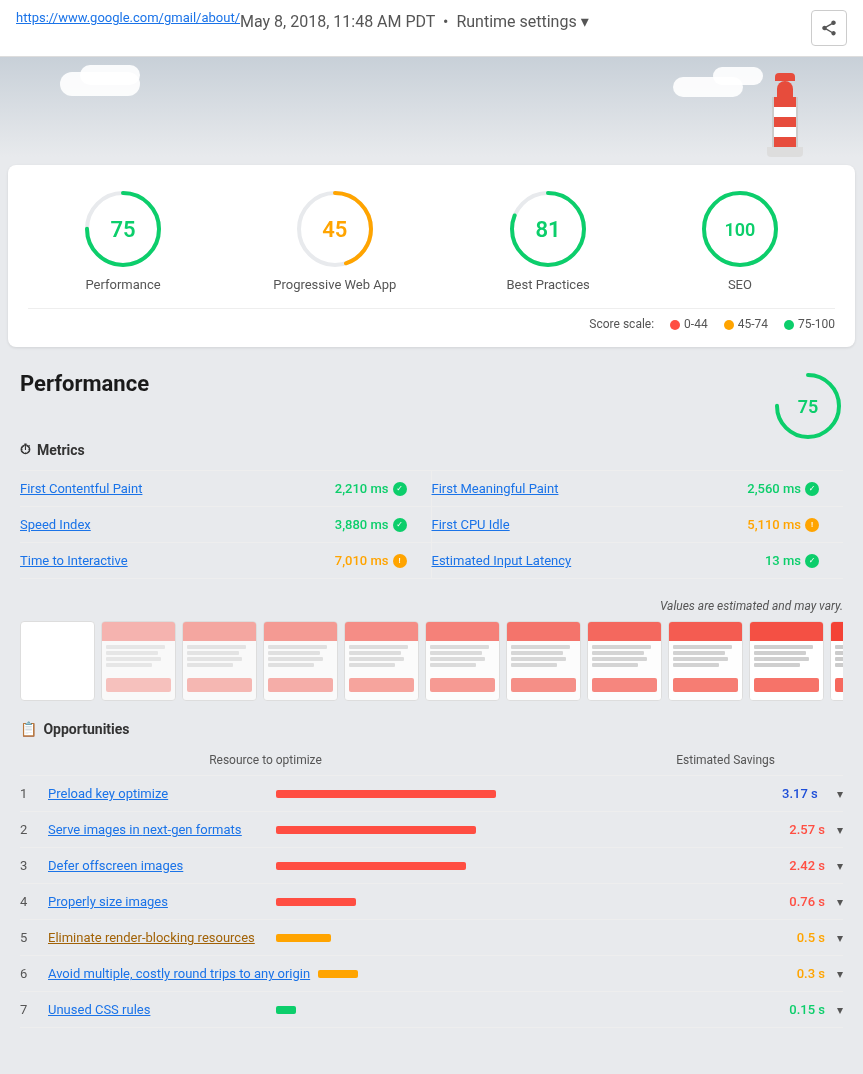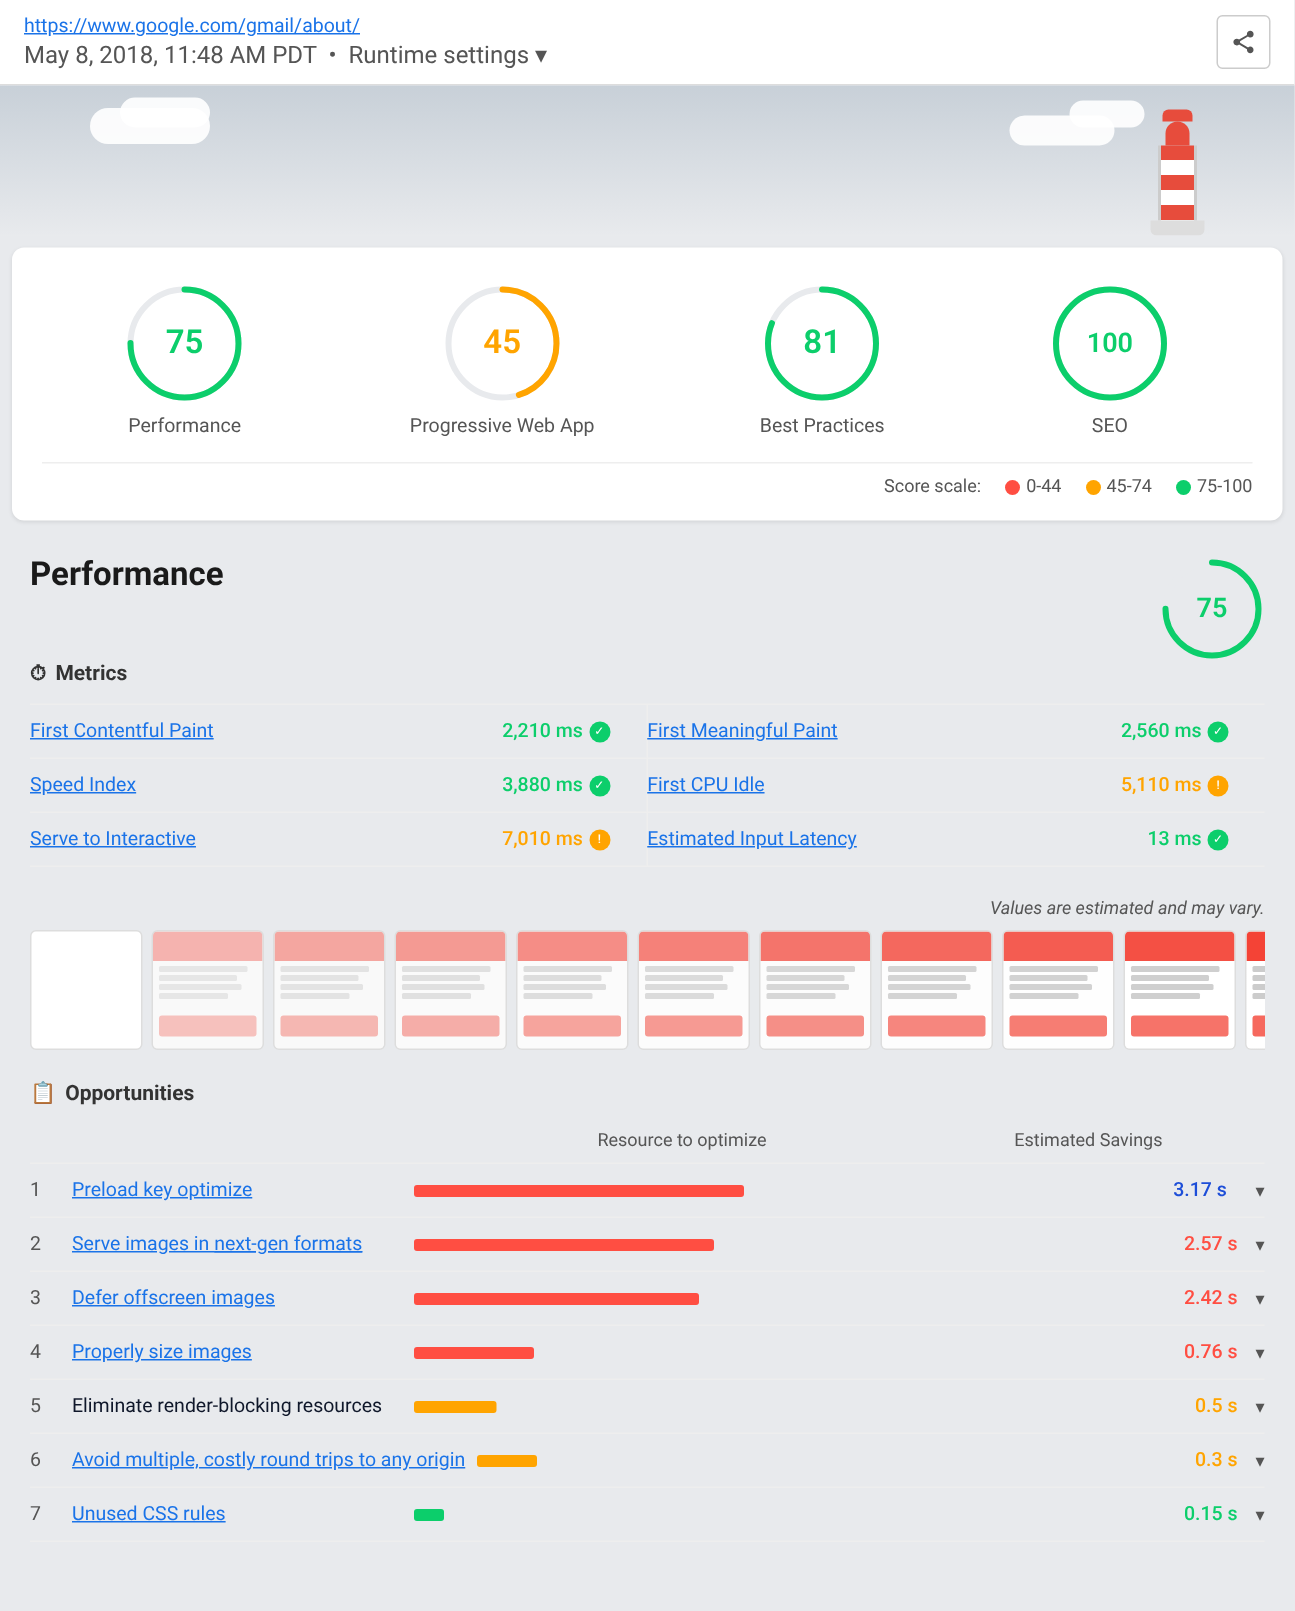--- a/index.html
+++ b/index.html
@@ -1,19 +1,19 @@
 <!DOCTYPE html>
 <html><head>
   <meta charset="utf-8">
   <style>
     * { box-sizing: border-box; margin: 0; padding: 0; }
     body { font-family: -apple-system, BlinkMacSystemFont, 'Segoe UI', Roboto, sans-serif; background: #e8eaed; width: 863px; min-height: 1074px; font-size: 14px; color: #333; }
 
     .top-bar { background: #fff; padding: 10px 16px; display: flex; align-items: flex-start; justify-content: space-between; border-bottom: 1px solid #ddd; }
-    .top-bar-left { display: flex; flex-direction: column; }
+    .top-bar-left { display: flex; }
     .top-bar-url { color: #1a73e8; text-decoration: underline; font-size: 13px; }
     .top-bar-meta { color: #555; font-size: 16px; margin-top: 2px; }
     .top-bar-meta a { color: #555; text-decoration: none; }
     .share-btn { border: 1px solid #ccc; background: #fff; border-radius: 4px; width: 36px; height: 36px; display: flex; align-items: center; justify-content: center; cursor: pointer; font-size: 18px; color: #555; }
 
     .lighthouse-hero { background: #e8eaed; height: 100px; position: relative; overflow: hidden; display: flex; align-items: flex-end; justify-content: flex-end; padding-right: 60px; }
 
     .scores-card { background: #fff; margin: 8px; border-radius: 8px; padding: 24px 20px 16px; box-shadow: 0 1px 3px rgba(0,0,0,0.1); }
     .scores-row { display: flex; justify-content: space-around; align-items: flex-start; margin-bottom: 16px; }
     .score-item { display: flex; flex-direction: column; align-items: center; gap: 8px; }
@@ -180,21 +180,21 @@
         </span>
       </div>
         <div class="metric-row">
         <span class="metric-name">First CPU Idle</span>
         <span class="metric-value">
           <span style="color:#ffa400;">5,110 ms</span>
           <span class="status-dot dot-orange">!</span>
         </span>
       </div>
         <div class="metric-row" style="border-right: 1px solid rgb(238, 238, 238);">
-        <span class="metric-name">Serve to Interactive</span>
+        <span class="metric-name">Time to Interactive</span>
         <span class="metric-value">
           <span style="color:#ffa400;text-align:center;">7,010 ms</span>
           <span class="status-dot dot-orange">!</span>
         </span>
       </div>
         <div class="metric-row">
         <span class="metric-name">Estimated Input Latency</span>
         <span class="metric-value">
           <span style="color:#0cce6b;">13 ms</span>
           <span class="status-dot dot-green">✓</span>
@@ -319,21 +319,21 @@
       </div>
     </div>
 
   <div class="opportunities-section">
     <div class="opportunities-label">
       <span>📋</span>
       <span>Opportunities</span>
     </div>
 
     <div class="opp-table-header">
-      <span style="color:#555; font-size:12px; text-align:right;">Resource to optimize</span>
+      <span style="color:#555; font-size:12px; text-align:center;">Resource to optimize</span>
       <span style="color:#555; font-size:12px; text-align:right; padding-right:36px;">Estimated Savings</span>
     </div>
 
     <div id="opportunities-list">
         <div class="opp-row" style="display: flex; align-items: center; padding: 10px 0px; border-bottom: 1px solid rgb(238, 238, 238); gap: 8px;">
       <span style="color:#555;font-size:13px;min-width:20px;">1</span>
       <span style="font-size:13px;color:#1a73e8;text-decoration:underline;cursor:pointer;min-width:220px;max-width:280px;">Preload key optimize</span>
       <div style="flex:1; display:flex; align-items:center;">
         <div style="height:8px;border-radius:2px;background:#ff4e42;width:220px;"></div>
       </div>
@@ -362,21 +362,21 @@
       <span style="color:#555;font-size:13px;min-width:20px;">4</span>
       <span style="font-size:13px;color:#1a73e8;text-decoration:underline;cursor:pointer;min-width:220px;max-width:280px;">Properly size images</span>
       <div style="flex:1; display:flex; align-items:center;">
         <div style="height:8px;border-radius:2px;background:#ff4e42;width:80px;"></div>
       </div>
       <span style="font-size:13px;font-weight:500;color:#ff4e42;min-width:50px;text-align:right;">0.76 s</span>
       <span style="color:#555;font-size:12px;cursor:pointer;margin-left:4px;">▾</span>
     </div>
         <div class="opp-row" style="display: flex; align-items: center; padding: 10px 0px; border-bottom: 1px solid rgb(238, 238, 238); gap: 8px;">
       <span style="color:#555;font-size:13px;min-width:20px;">5</span>
-      <span style="font-size:13px;color:#0f172a;cursor:pointer;min-width:220px;max-width:280px;">Eliminate render-blocking resources</span>
+      <span style="font-size:13px;color:#a16207;text-decoration:underline;cursor:pointer;min-width:220px;max-width:280px;">Eliminate render-blocking resources</span>
       <div style="flex:1; display:flex; align-items:center;">
         <div style="height:8px;border-radius:2px;background:#ffa400;width:55px;"></div>
       </div>
       <span style="font-size:13px;font-weight:500;color:#ffa400;min-width:50px;text-align:right;">0.5 s</span>
       <span style="color:#555;font-size:12px;cursor:pointer;margin-left:4px;">▾</span>
     </div>
         <div class="opp-row" style="display: flex; align-items: center; padding: 10px 0px; border-bottom: 1px solid rgb(238, 238, 238); gap: 8px;">
       <span style="color:#555;font-size:13px;min-width:20px;">6</span>
       <span style="font-size:13px;color:#1a73e8;text-decoration:underline;cursor:pointer;min-width:220px;max-width:280px;">Avoid multiple, costly round trips to any origin</span>
       <div style="flex:1; display:flex; align-items:center;">

